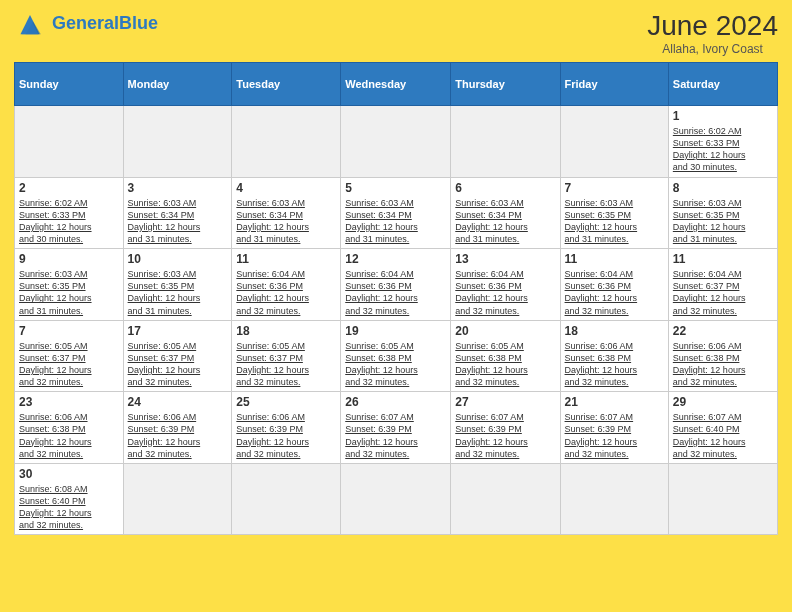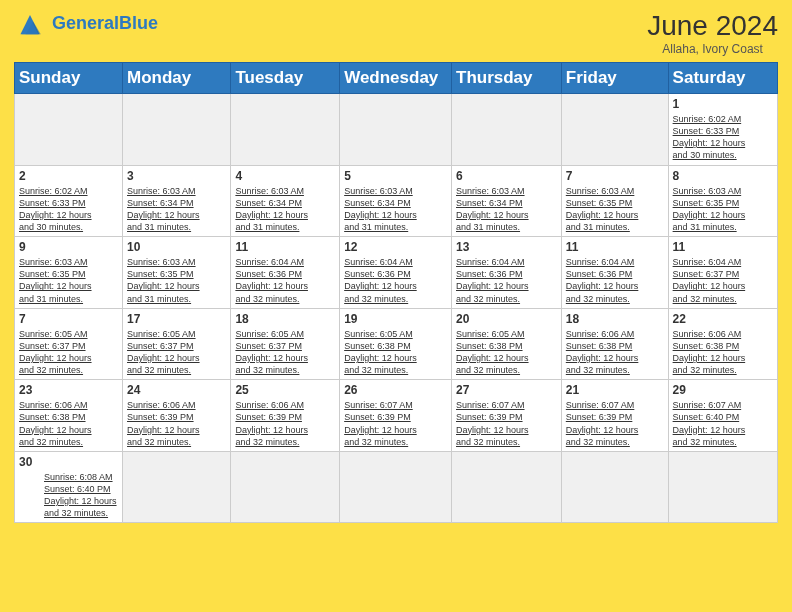--- a/index.html
+++ b/index.html
@@ -53,23 +53,23 @@
       color: #555;
     }
     .calendar {
       width: 100%;
       border-collapse: collapse;
       border: 1px solid #ccc;
     }
     .calendar th {
       background: #2e7abf;
       color: #fff;
-      font-size: 17px;
+      font-size: 11px;
       font-weight: bold;
-      padding: 5px 4px;
+      padding: 15px 4px;
       text-align: left;
       border: 1px solid #2060a0;
     }
     .calendar td {
       vertical-align: top;
       border: 1px solid #ccc;
       padding: 3px 4px;
       width: 113px;
       min-height: 70px;
       background: #fff;
@@ -344,21 +344,21 @@
             <span class="day-num">29</span>
             <div class="day-info" style="white-space: pre-line;">Sunrise: 6:07 AM
 Sunset: 6:40 PM
 Daylight: 12 hours
 and 32 minutes.</div>
           </td>
         </tr>
         <tr class="last-row">
           <td>
             <span class="day-num">30</span>
-            <div class="day-info" style="white-space: pre-line; margin-left: 25px;">Sunrise: 6:08 AM
+            <div class="day-info" style="white-space: pre-line;">Sunrise: 6:08 AM
 Sunset: 6:40 PM
 Daylight: 12 hours
 and 32 minutes.</div>
           </td>
           <td class="empty"></td>
           <td class="empty"></td>
           <td class="empty"></td>
           <td class="empty"></td>
           <td class="empty"></td>
           <td class="empty"></td>

